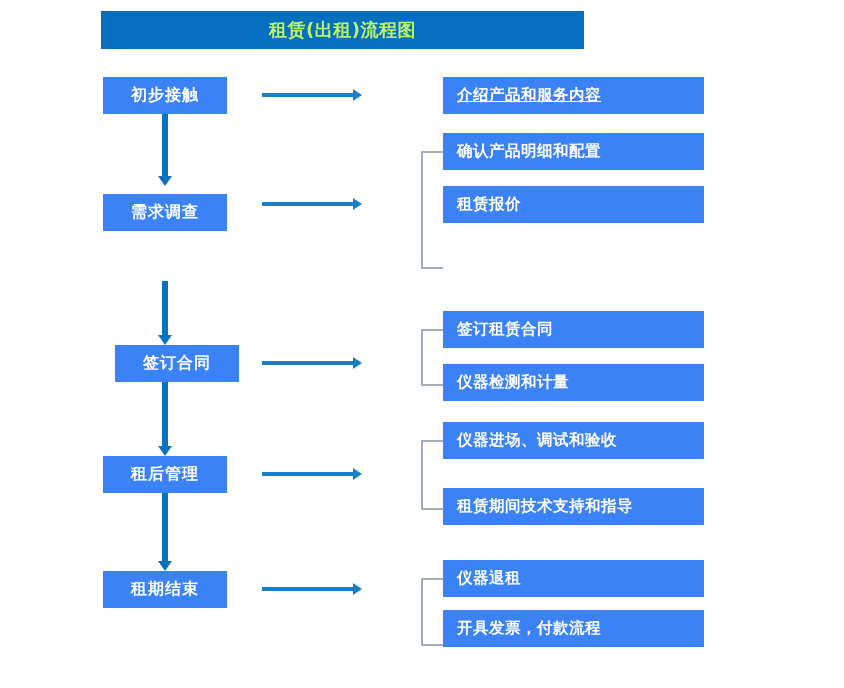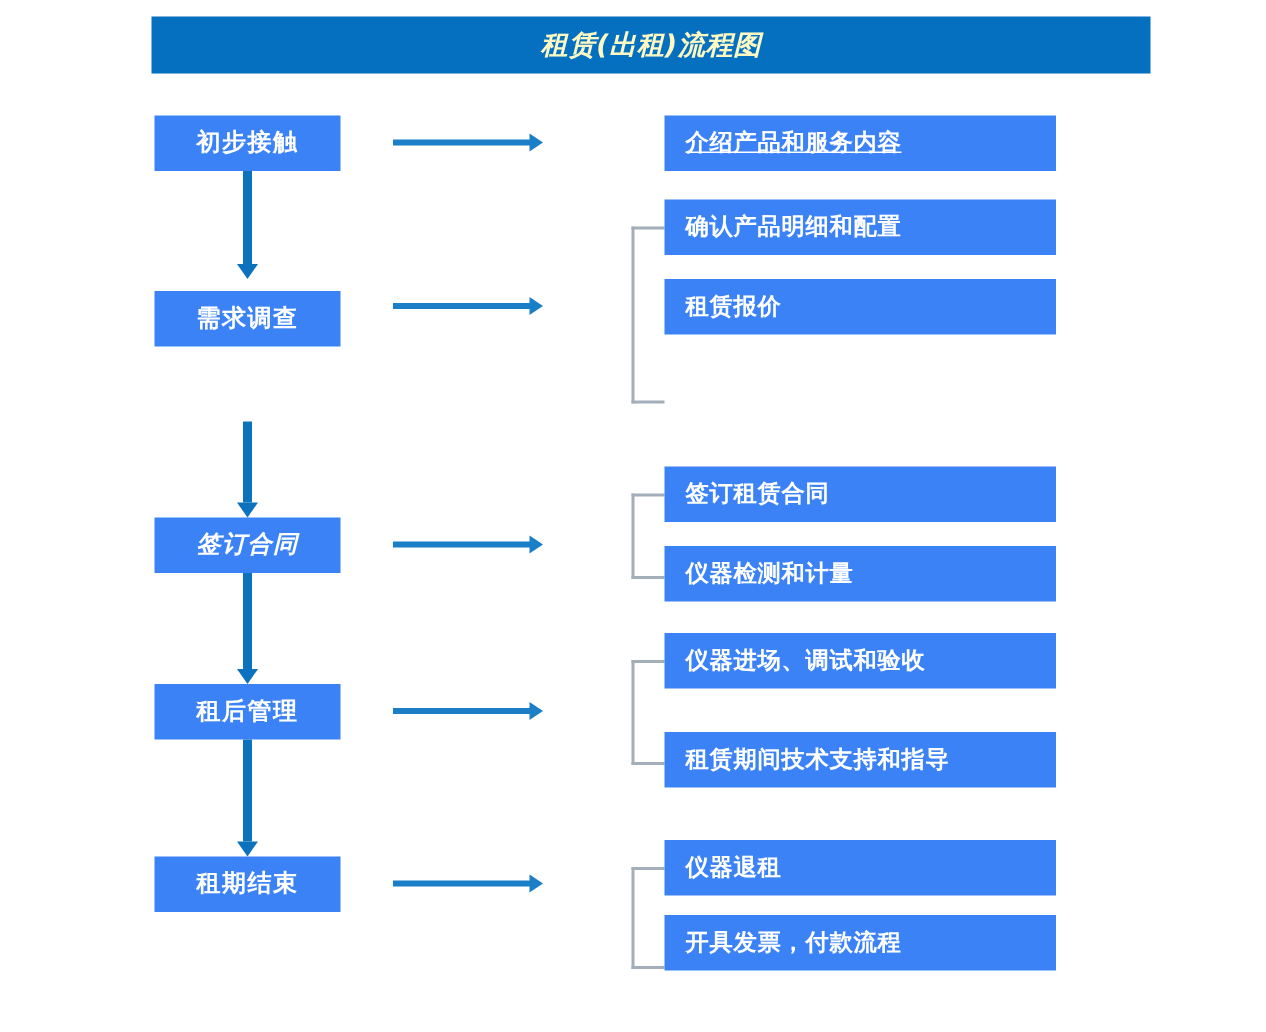--- a/index.html
+++ b/index.html
@@ -22,31 +22,30 @@
     top: 0;
     width: 844px;
     height: 688px;
   }
 
   
   .title-bar {
     position: absolute;
     left: 101px;
     top: 11px;
-    width: 666px;
+    width: 483px;
     height: 38px;
     background: #0470bf;
-    color: #fef9c3;
+    color: #bef264;
     font-size: 18px;
     font-weight: bold;
     display: flex;
     align-items: center;
     justify-content: center;
     letter-spacing: 0.5px;
-    font-style: italic;
   }
 
   
   .node {
     position: absolute;
     background: #3b82f6;
     color: #ffffff;
     font-weight: bold;
     display: flex;
     align-items: center;
@@ -160,21 +159,21 @@
   <div class="node detail" style="top:133px;">确认产品明细和配置</div>
 
   <div class="node detail" style="top:186px;">租赁报价</div>
 
 
   <div class="v-arrow" style="left:156px; top:281px; height:64px;">
     <span class="shaft" style="height:54px;"></span>
     <span class="head" style="top:54px;"></span>
   </div>
 
-  <div class="node stage" style="left:103px; top:345px;font-style:italic;">签订合同</div>
+  <div class="node stage" style="left:115px; top:345px;">签订合同</div>
 
   <div class="h-arrow" style="left:262px; top:356px; width:100px;">
     <span class="shaft" style="width:92px;"></span>
     <span class="head" style="left:91px;"></span>
   </div>
 
   <div class="bracket" style="top:329px; height:57px;"></div>
 
   <div class="node detail" style="top:311px;">签订租赁合同</div>
 

